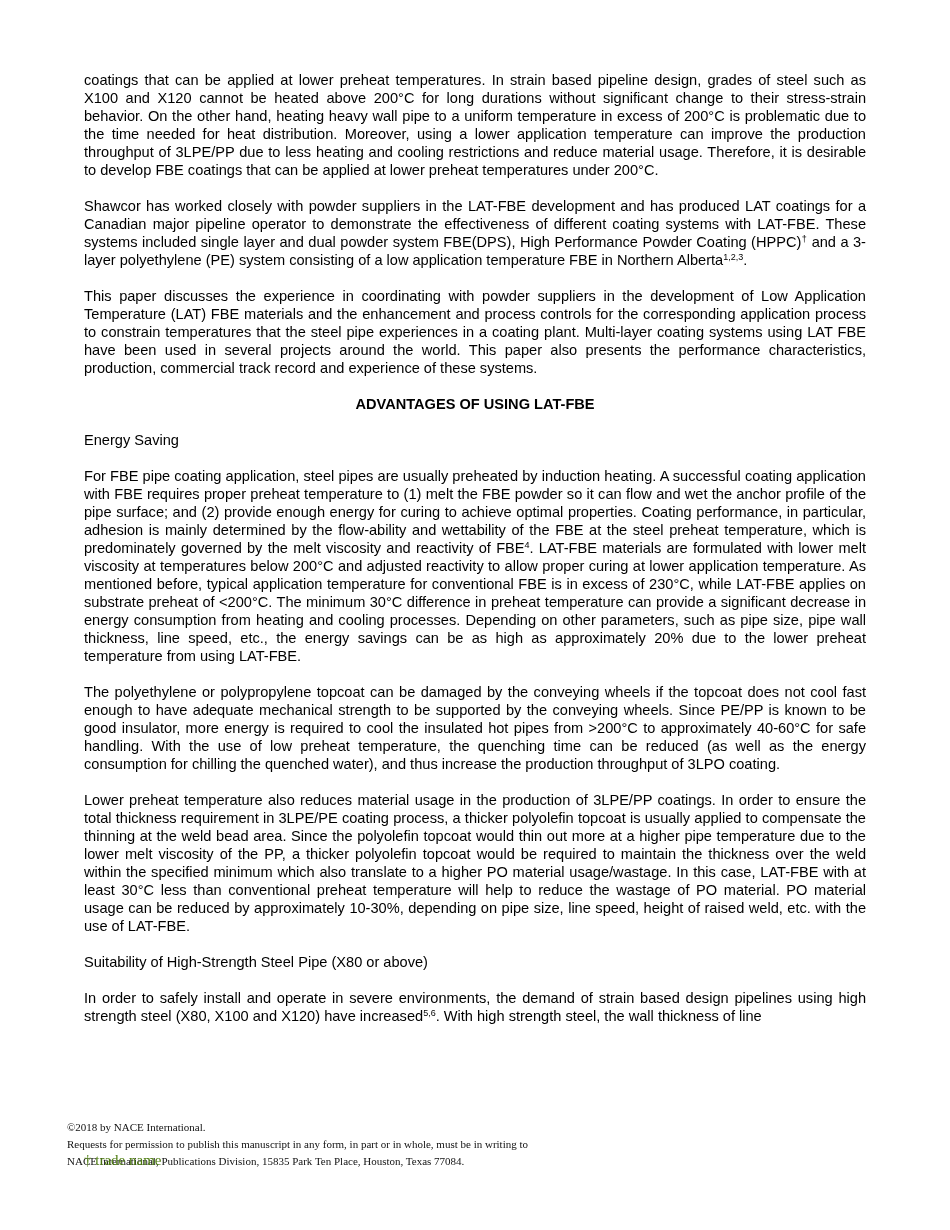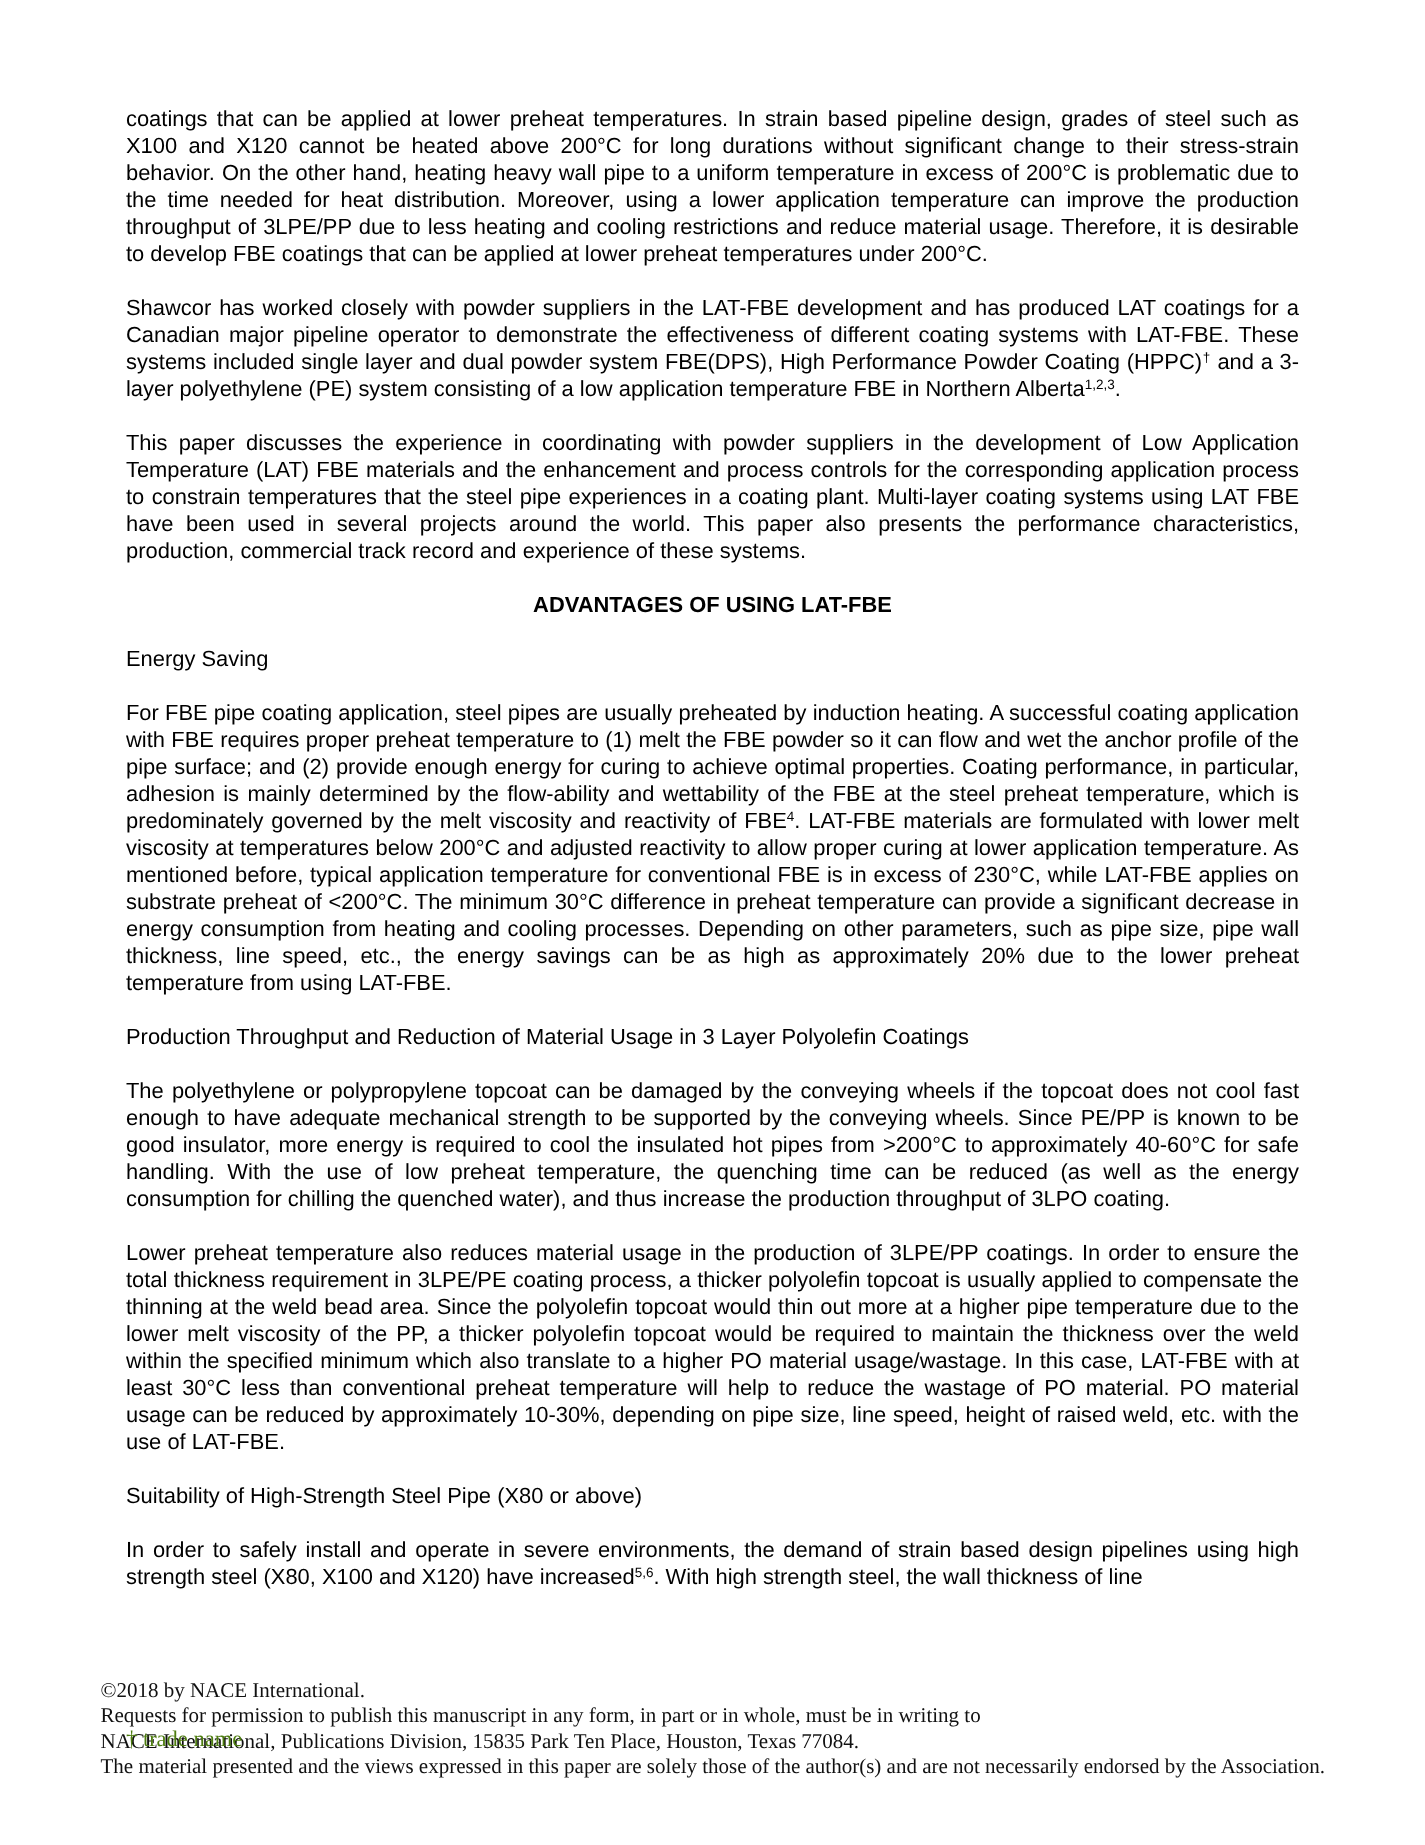--- a/index.html
+++ b/index.html
@@ -41,21 +41,21 @@
       font-size: 9px;
       line-height: 0;
       vertical-align: 5px;
     }
     .footer {
       position: absolute;
       left: 67px;
       top: 1119px;
       width: 860px;
       font-family: "Liberation Serif", serif;
-      font-size: 14px;
+      font-size: 11px;
       line-height: 17px;
       color: #111111;
     }
     .footer div { white-space: nowrap; }
     .footnote {
       position: absolute;
       left: 84px;
       top: 1151px;
       font-family: "Liberation Serif", serif;
       font-size: 15px;
@@ -74,32 +74,30 @@
   <p class="para"><span>Shawcor has worked closely with powder suppliers in the LAT-FBE development and has produced LAT coatings for a Canadian major pipeline operator to demonstrate the effectiveness of different coating systems with LAT-FBE. These systems included single layer and dual powder system FBE(DPS), High Performance Powder Coating (HPPC)</span><sup>†</sup><span> and a 3-layer polyethylene (PE) system consisting of a low application temperature FBE in Northern Alberta</span><sup>1,2,3</sup><span>.</span></p>
 
   <p class="para"><span>This paper discusses the experience in coordinating with powder suppliers in the development of Low Application Temperature (LAT) FBE materials and the enhancement and process controls for the corresponding application process to constrain temperatures that the steel pipe experiences in a coating plant. Multi-layer coating systems using LAT FBE have been used in several projects around the world. This paper also presents the performance characteristics, production, commercial track record and experience of these systems.</span></p>
 
   <div class="center-heading">ADVANTAGES OF USING LAT-FBE</div>
 
   <div class="sub-heading">Energy Saving</div>
 
   <p class="para"><span>For FBE pipe coating application, steel pipes are usually preheated by induction heating. A successful coating application with FBE requires proper preheat temperature to (1) melt the FBE powder so it can flow and wet the anchor profile of the pipe surface; and (2) provide enough energy for curing to achieve optimal properties. Coating performance, in particular, adhesion is mainly determined by the flow-ability and wettability of the FBE at the steel preheat temperature, which is predominately governed by the melt viscosity and reactivity of FBE</span><sup>4</sup><span>. LAT-FBE materials are formulated with lower melt viscosity at temperatures below 200°C and adjusted reactivity to allow proper curing at lower application temperature. As mentioned before, typical application temperature for conventional FBE is in excess of 230°C, while LAT-FBE applies on substrate preheat of &lt;200°C. The minimum 30°C difference in preheat temperature can provide a significant decrease in energy consumption from heating and cooling processes. Depending on other parameters, such as pipe size, pipe wall thickness, line speed, etc., the energy savings can be as high as approximately 20% due to the lower preheat temperature from using LAT-FBE.</span></p>
 
-  <div class="sub-heading">Production Throughput and Reduction of Material Usage in 3 Layer Polyolefin Coatings</div>
 
   <p class="para"><span>The polyethylene or polypropylene topcoat can be damaged by the conveying wheels if the topcoat does not cool fast enough to have adequate mechanical strength to be supported by the conveying wheels. Since PE/PP is known to be good insulator, more energy is required to cool the insulated hot pipes from &gt;200°C to approximately 40-60°C for safe handling. With the use of low preheat temperature, the quenching time can be reduced (as well as the energy consumption for chilling the quenched water), and thus increase the production throughput of 3LPO coating.</span></p>
 
   <p class="para"><span>Lower preheat temperature also reduces material usage in the production of 3LPE/PP coatings. In order to ensure the total thickness requirement in 3LPE/PE coating process, a thicker polyolefin topcoat is usually applied to compensate the thinning at the weld bead area. Since the polyolefin topcoat would thin out more at a higher pipe temperature due to the lower melt viscosity of the PP, a thicker polyolefin topcoat would be required to maintain the thickness over the weld within the specified minimum which also translate to a higher PO material usage/wastage. In this case, LAT-FBE with at least 30°C less than conventional preheat temperature will help to reduce the wastage of PO material. PO material usage can be reduced by approximately 10-30%, depending on pipe size, line speed, height of raised weld, etc. with the use of LAT-FBE.</span></p>
 
   <div class="sub-heading">Suitability of High-Strength Steel Pipe (X80 or above)</div>
 
   <p class="para"><span>In order to safely install and operate in severe environments, the demand of strain based design pipelines using high strength steel (X80, X100 and X120) have increased</span><sup>5,6</sup><span>. With high strength steel, the wall thickness of line</span></p>
 
 </div>
 
 <div class="footer">
   <div>©2018 by NACE International.</div>
   <div>Requests for permission to publish this manuscript in any form, in part or in whole, must be in writing to</div>
   <div>NACE International, Publications Division, 15835 Park Ten Place, Houston, Texas 77084.</div>
-  <div>The material presented and the views expressed in this paper are solely those of the author(s) and are not necessarily endorsed by the Association.</div>
 </div>
 
 <div class="footnote">† trade name</div>
 
 </body></html>

